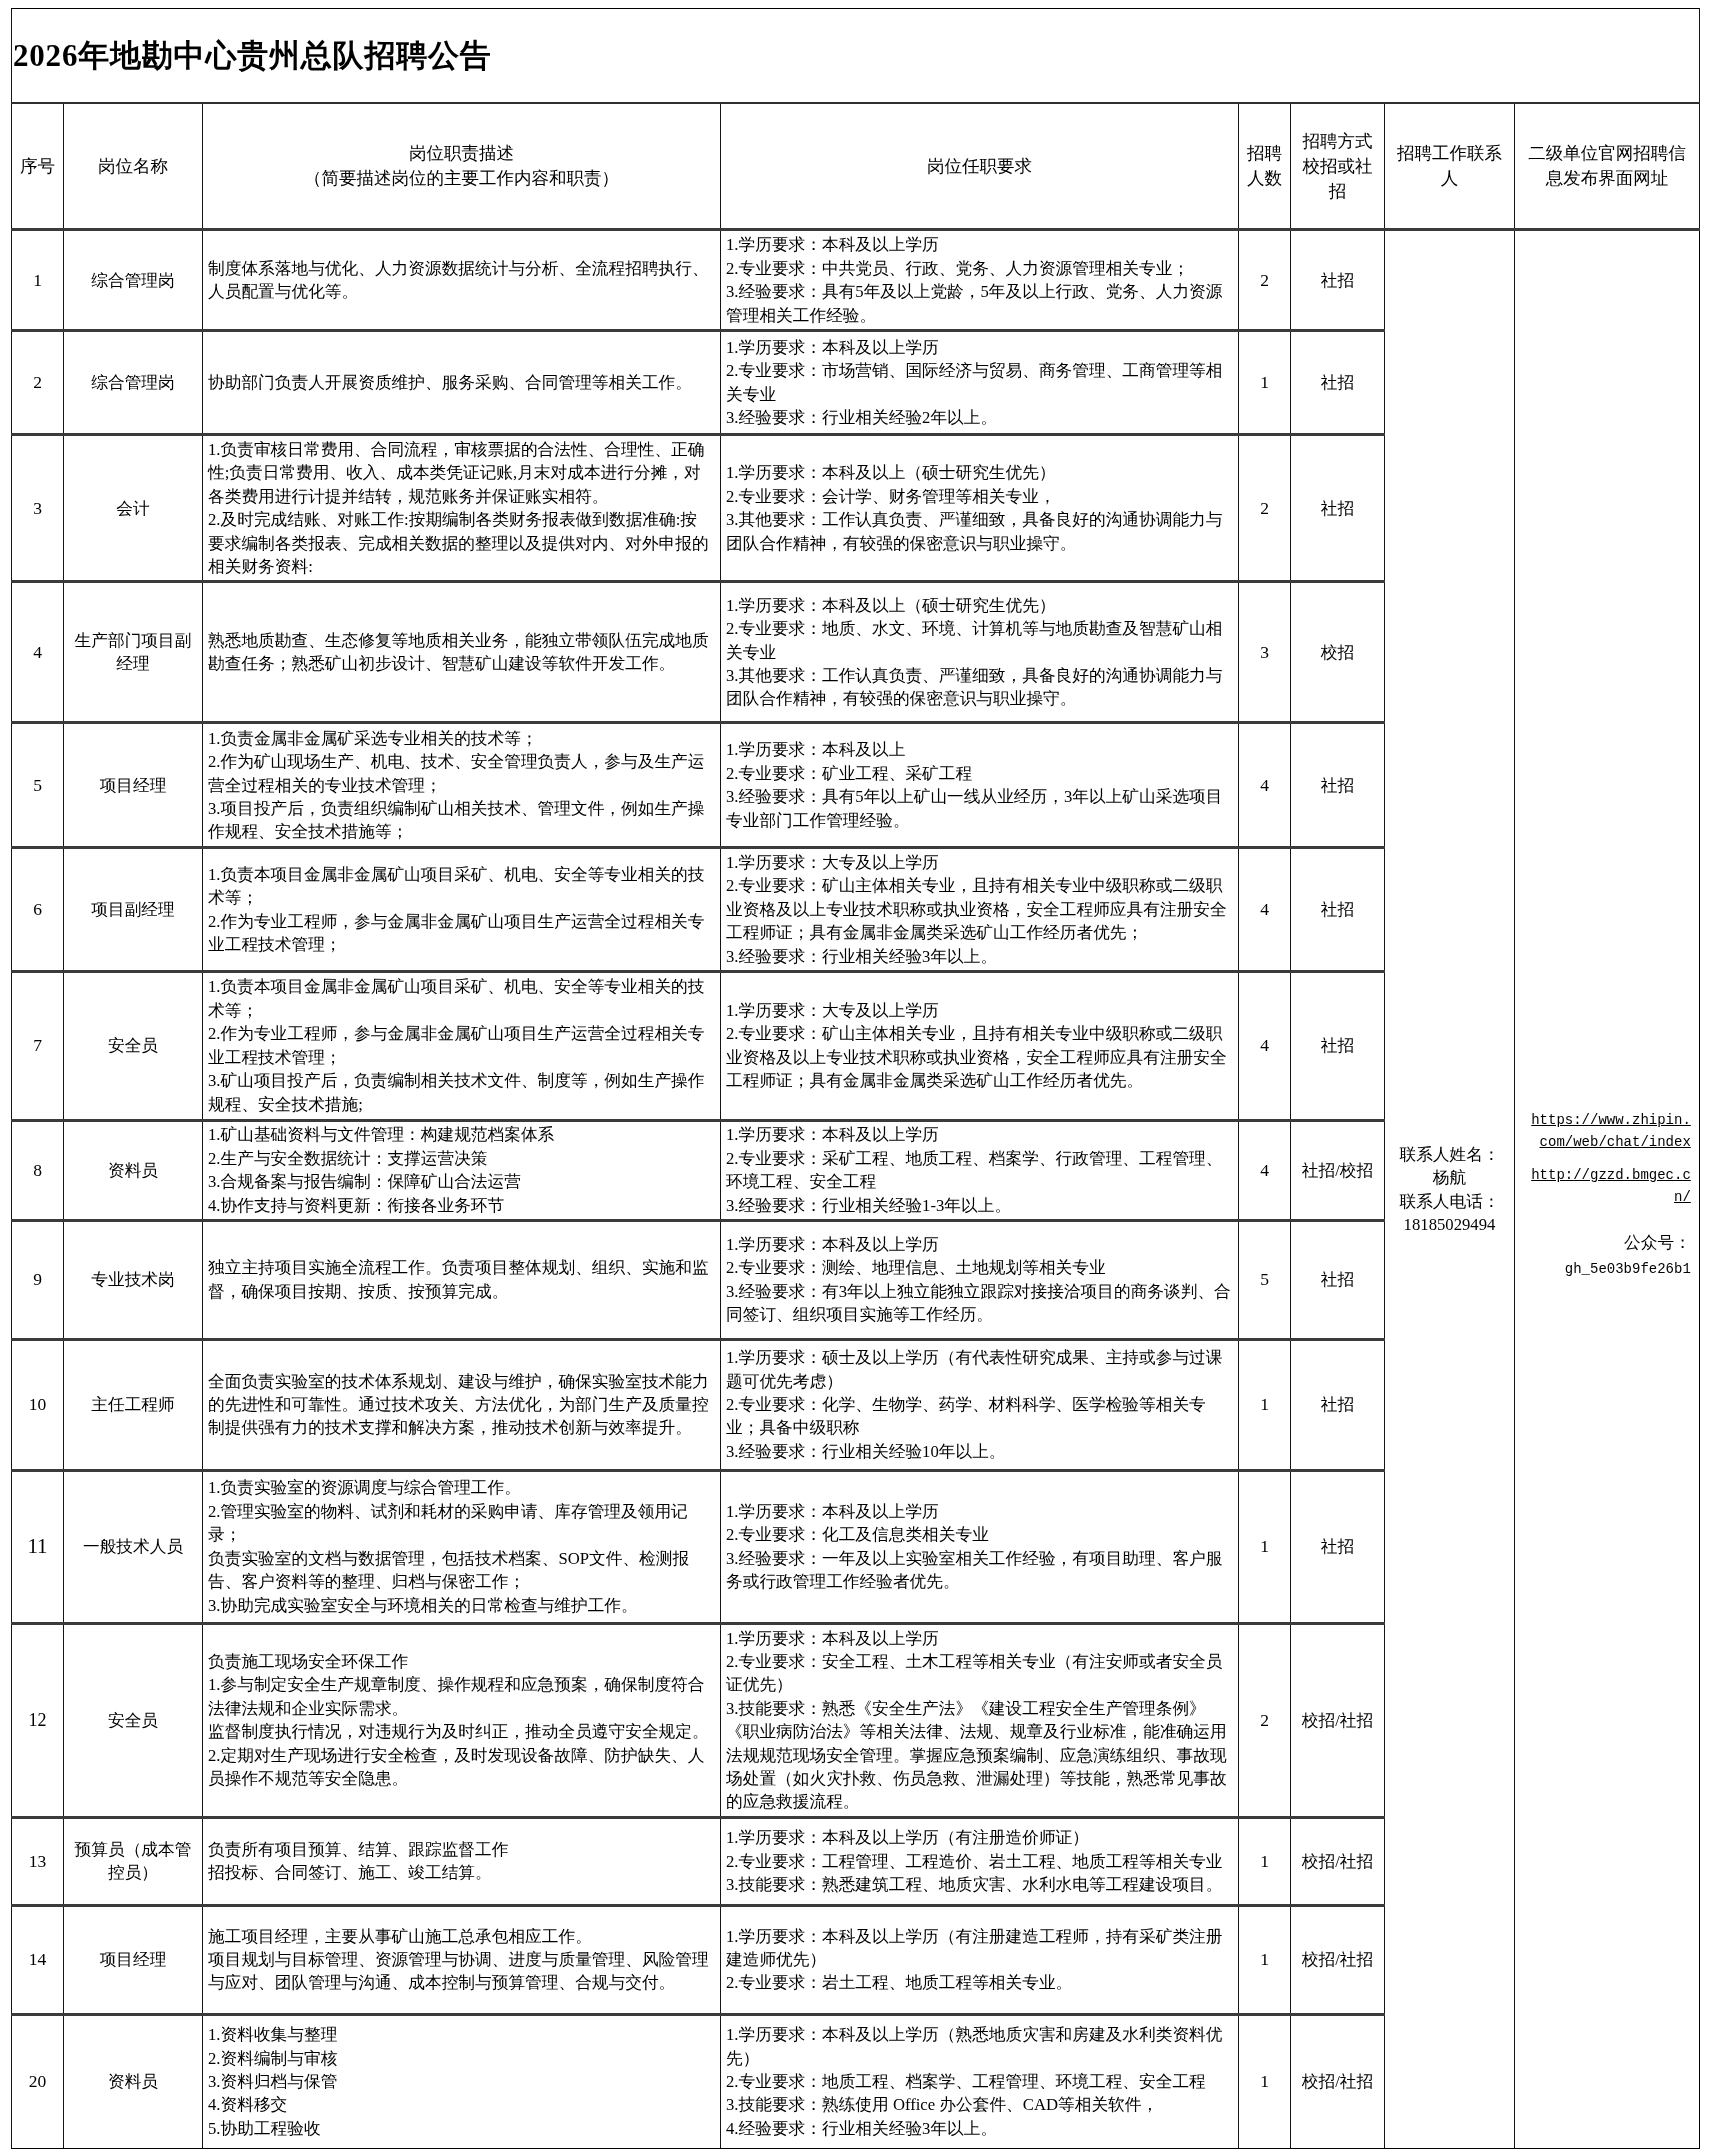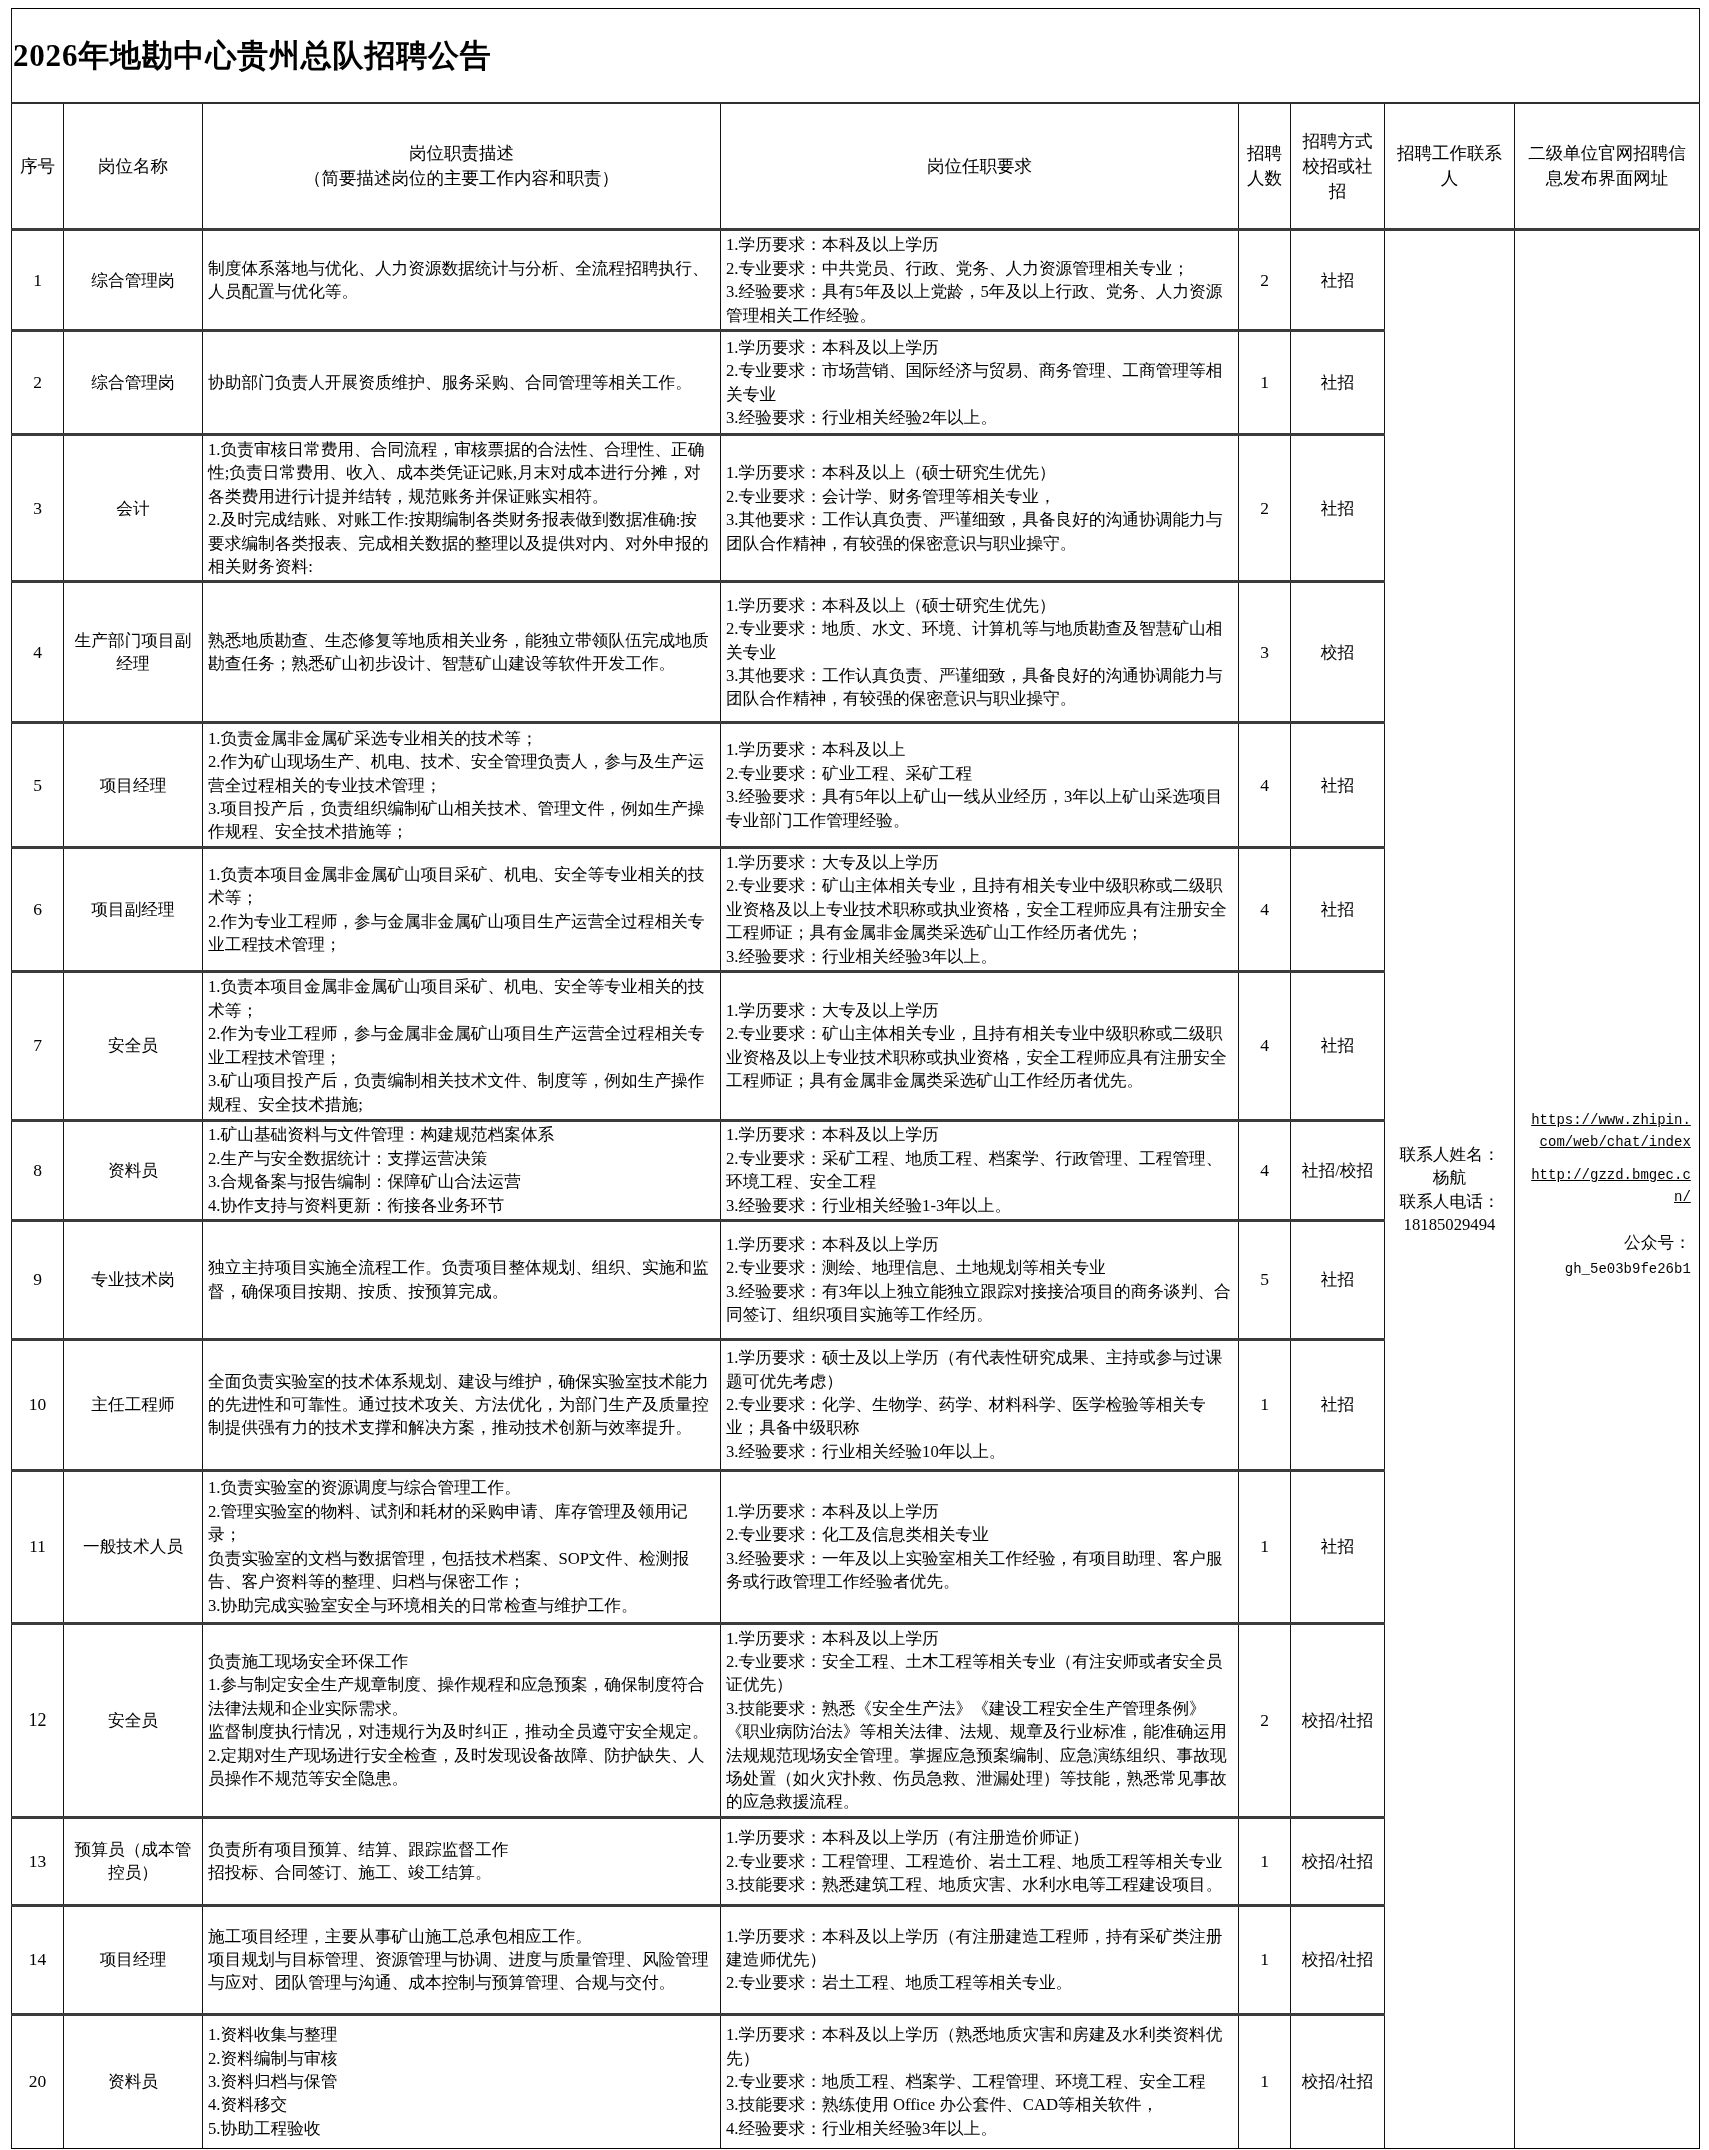--- a/index.html
+++ b/index.html
@@ -172,21 +172,21 @@
     <td class="c-center" style="font-size:17.5px">10</td>
     <td class="pos-cell">主任工程师</td>
     <td class="c-left prewrap">全面负责实验室的技术体系规划、建设与维护，确保实验室技术能力的先进性和可靠性。通过技术攻关、方法优化，为部门生产及质量控制提供强有力的技术支撑和解决方案，推动技术创新与效率提升。</td>
     <td class="c-left prewrap">1.学历要求：硕士及以上学历（有代表性研究成果、主持或参与过课题可优先考虑）
 2.专业要求：化学、生物学、药学、材料科学、医学检验等相关专业；具备中级职称
 3.经验要求：行业相关经验10年以上。</td>
     <td class="c-center" style="font-size:17.5px">1</td>
     <td class="c-center method-cell">社招</td>
   </tr>
         <tr class="data-row" style="height: 153px;">
-    <td class="c-center" style="font-size:17px">11</td>
+    <td class="c-center" style="font-size:21px">11</td>
     <td class="pos-cell">一般技术人员</td>
     <td class="c-left prewrap">1.负责实验室的资源调度与综合管理工作。
 2.管理实验室的物料、试剂和耗材的采购申请、库存管理及领用记录；
 负责实验室的文档与数据管理，包括技术档案、SOP文件、检测报告、客户资料等的整理、归档与保密工作；
 3.协助完成实验室安全与环境相关的日常检查与维护工作。</td>
     <td class="c-left prewrap">1.学历要求：本科及以上学历
 2.专业要求：化工及信息类相关专业
 3.经验要求：一年及以上实验室相关工作经验，有项目助理、客户服务或行政管理工作经验者优先。</td>
     <td class="c-center" style="font-size:17.5px">1</td>
     <td class="c-center method-cell">社招</td>

